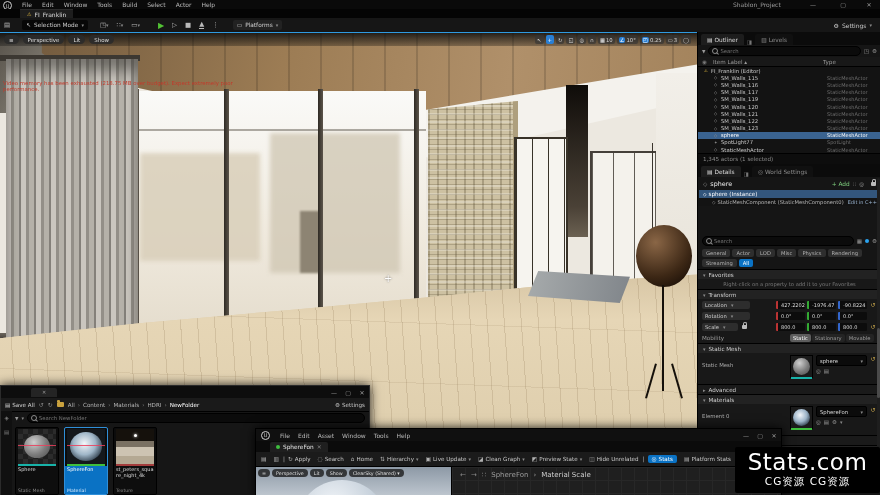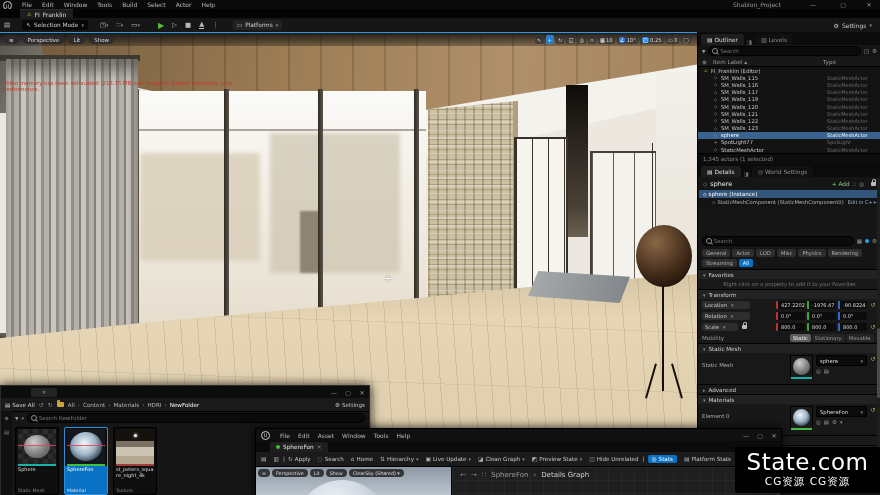--- a/index.html
+++ b/index.html
@@ -796,24 +796,24 @@
             <span class="ppill">ClearSky (Shared) ▾</span>
           </div>
       </div>
       <div class="mgraph">
         <div class="gcrumb">
           <span data-glyph="←" style="color:#8a8a8a"></span>
           <span data-glyph="→" style="color:#8a8a8a"></span>
           <span data-glyph="∷" style="color:#8a8a8a"></span>
           <span>SphereFon</span>
           <span>›</span>
-          <span class="cur">Details Graph</span>
+          <span class="cur">Material Scale</span>
         </div>
       </div>
     </div>
   </div>
 
   <div class="abs wm">
-    <span class="wm1">State.com</span>
+    <span class="wm1">Stats.com</span>
     <span class="wm2">CG资源 CG资源</span>
   </div>
 
 </div>
 
 </body></html>

